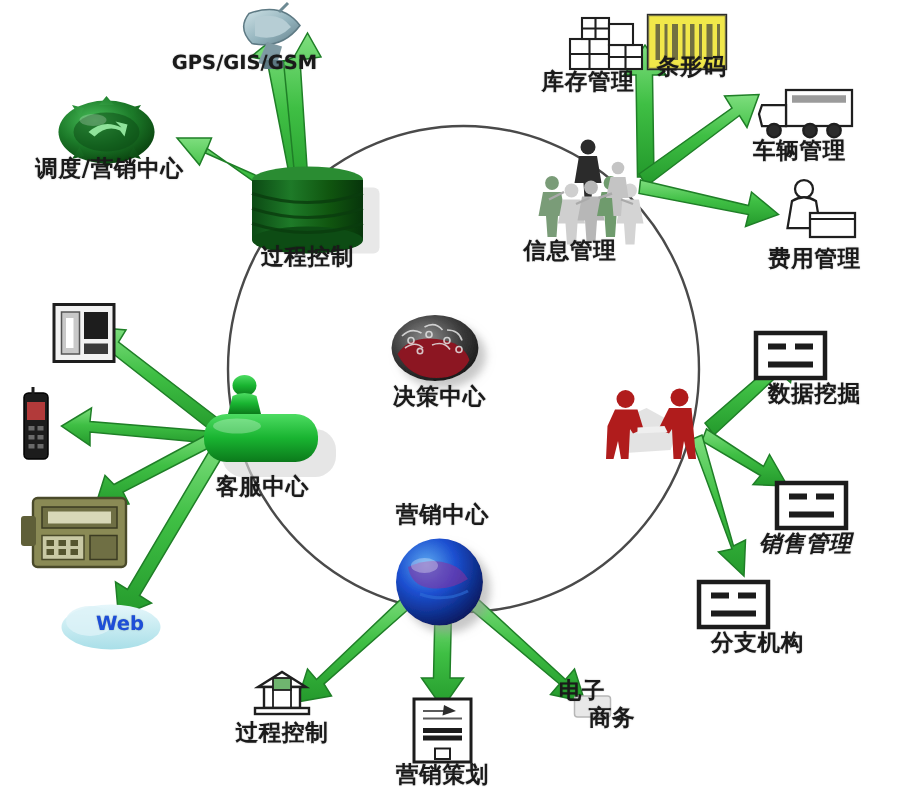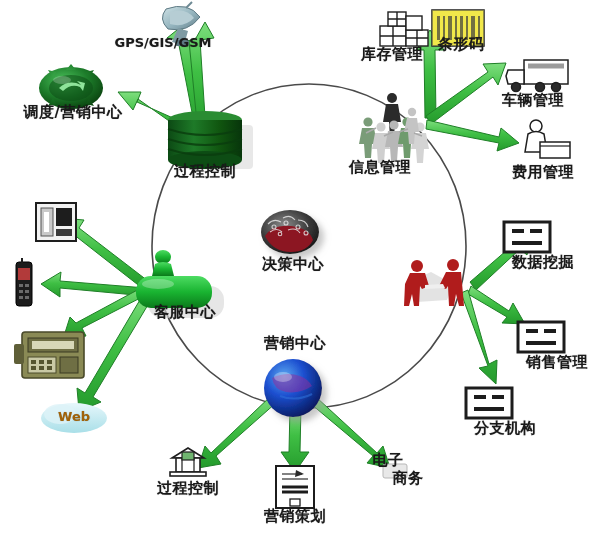--- a/index.html
+++ b/index.html
@@ -376,33 +376,33 @@
   <div class="lbl cn" style="left:430px;top:36px;width:62px;text-align:center;">条形码</div>
 
   <div class="lbl cn" style="left:492px;top:92px;width:82px;">车辆管理</div>
 
   <div class="lbl cn" style="left:502px;top:164px;width:82px;">费用管理</div>
 
   <div class="lbl cn" style="left:339px;top:159px;width:82px;">信息管理</div>
 
   <div class="lbl cn" style="left:252px;top:256px;width:82px;">决策中心</div>
 
-  <div class="lbl cn" style="left:134px;top:304px;width:82px;text-align:right;">客服中心</div>
+  <div class="lbl cn" style="left:134px;top:316px;width:82px;">客服中心</div>
 
   <div class="lbl cn" style="left:254px;top:335px;width:82px;">营销中心</div>
 
 
   <div class="lbl cn" style="left:502px;top:254px;width:82px;">数据挖掘</div>
 
-  <div class="lbl cn" style="left:516px;top:354px;width:82px;">销售管理</div>
+  <div class="lbl cn" style="left:496px;top:354px;width:82px;font-style:italic;">销售管理</div>
 
   <div class="lbl cn" style="left:464px;top:420px;width:82px;">分支机构</div>
 
   <div class="lbl cn" style="left:147px;top:480px;width:82px;">过程控制</div>
 
   <div class="lbl cn" style="left:254px;top:508px;width:82px;">营销策划</div>
 
   <div class="lbl cn" style="left:363px;top:452px;width:50px;">电子</div>
   <div class="lbl cn" style="left:383px;top:470px;width:50px;">商务</div>
 
-  <div class="lbl lat" style="left:52px;top:410px;width:44px;color:#a16207;">Web</div>
+  <div class="lbl lat" style="left:52px;top:410px;width:44px;color:#1d4ed8;text-align:right;">Web</div>
 
 </div>
 
 </body></html>

